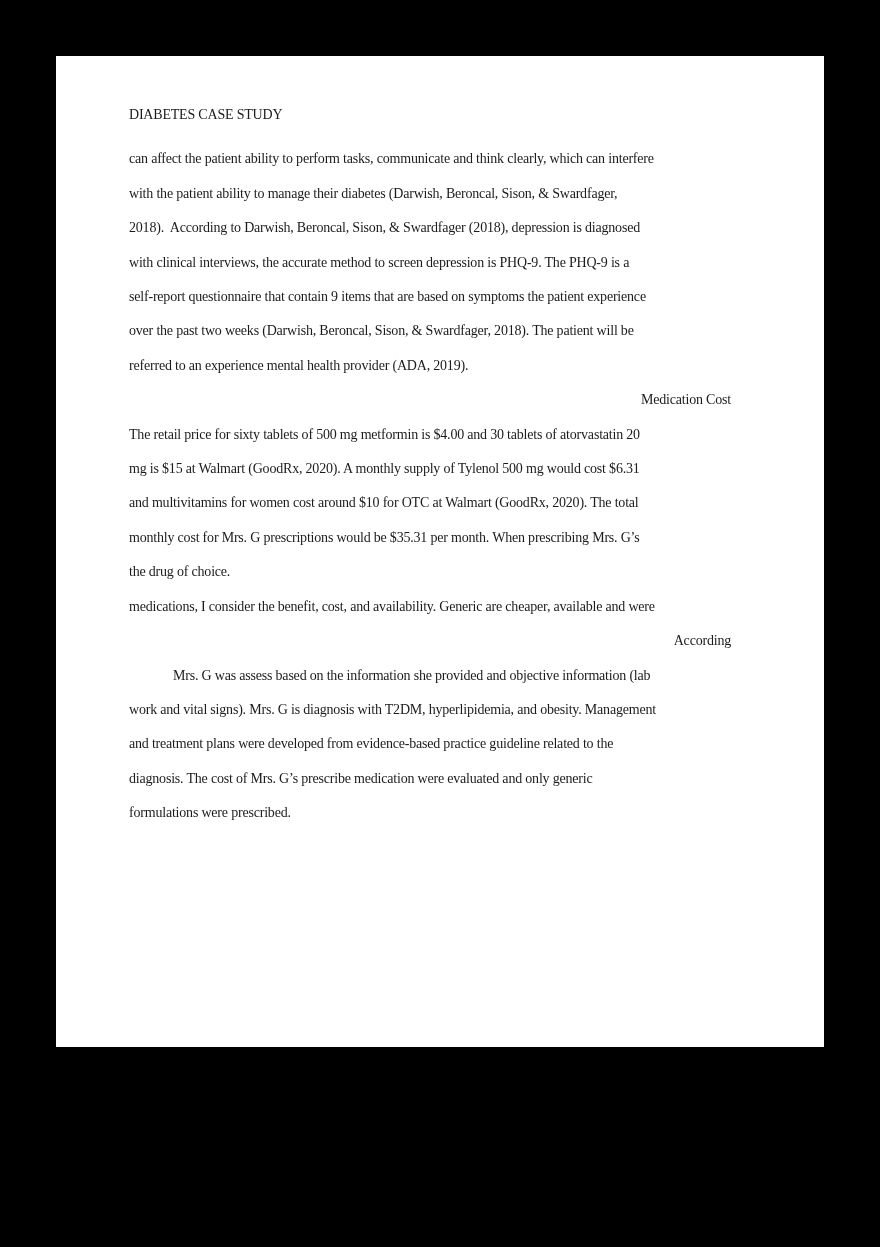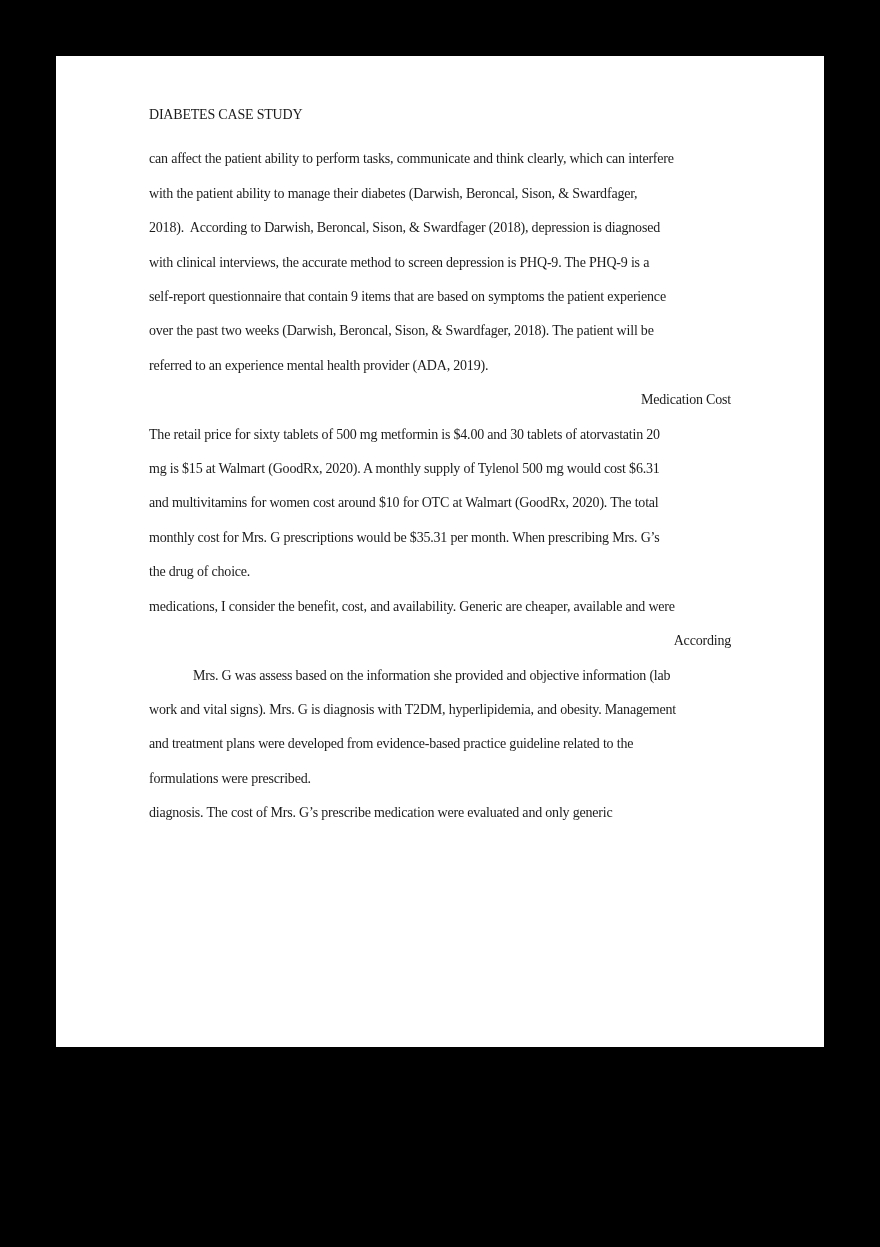--- a/index.html
+++ b/index.html
@@ -11,21 +11,21 @@
     height: 1247px;
     background: #000000;
     overflow: hidden;
   }
   .paper {
     width: 768px;
     height: 991px;
     margin: 56px auto 0 auto;
     background: #ffffff;
     box-sizing: border-box;
-    padding: 42px 93px 0 93px;
+    padding: 42px 93px 0 73px;
     font-family: "Liberation Serif", "DejaVu Serif", serif;
     font-size: 14px;
     letter-spacing: -0.2px;
     color: #1b1b1b;
   }
   .running-head {
     line-height: 34.4px;
     white-space: pre;
   }
   .doc-body {
@@ -67,17 +67,17 @@
     <div class="line">and multivitamins for women cost around $10 for OTC at Walmart (GoodRx, 2020). The total</div>
     <div class="line">monthly cost for Mrs. G prescriptions would be $35.31 per month. When prescribing Mrs. G’s</div>
     <div class="line">the drug of choice.</div>
     <div class="line">medications, I consider the benefit, cost, and availability. Generic are cheaper, available and were</div>
 
     <div class="line heading">According</div>
 
     <div class="line indent">Mrs. G was assess based on the information she provided and objective information (lab</div>
     <div class="line">work and vital signs). Mrs. G is diagnosis with T2DM, hyperlipidemia, and obesity. Management</div>
     <div class="line">and treatment plans were developed from evidence-based practice guideline related to the</div>
+    <div class="line">diagnosis. The cost of Mrs. G’s prescribe medication were evaluated and only generic</div>
     <div class="line">formulations were prescribed.</div>
-    <div class="line">diagnosis. The cost of Mrs. G’s prescribe medication were evaluated and only generic</div>
 
   </div>
 </div>
 
 </body></html>

